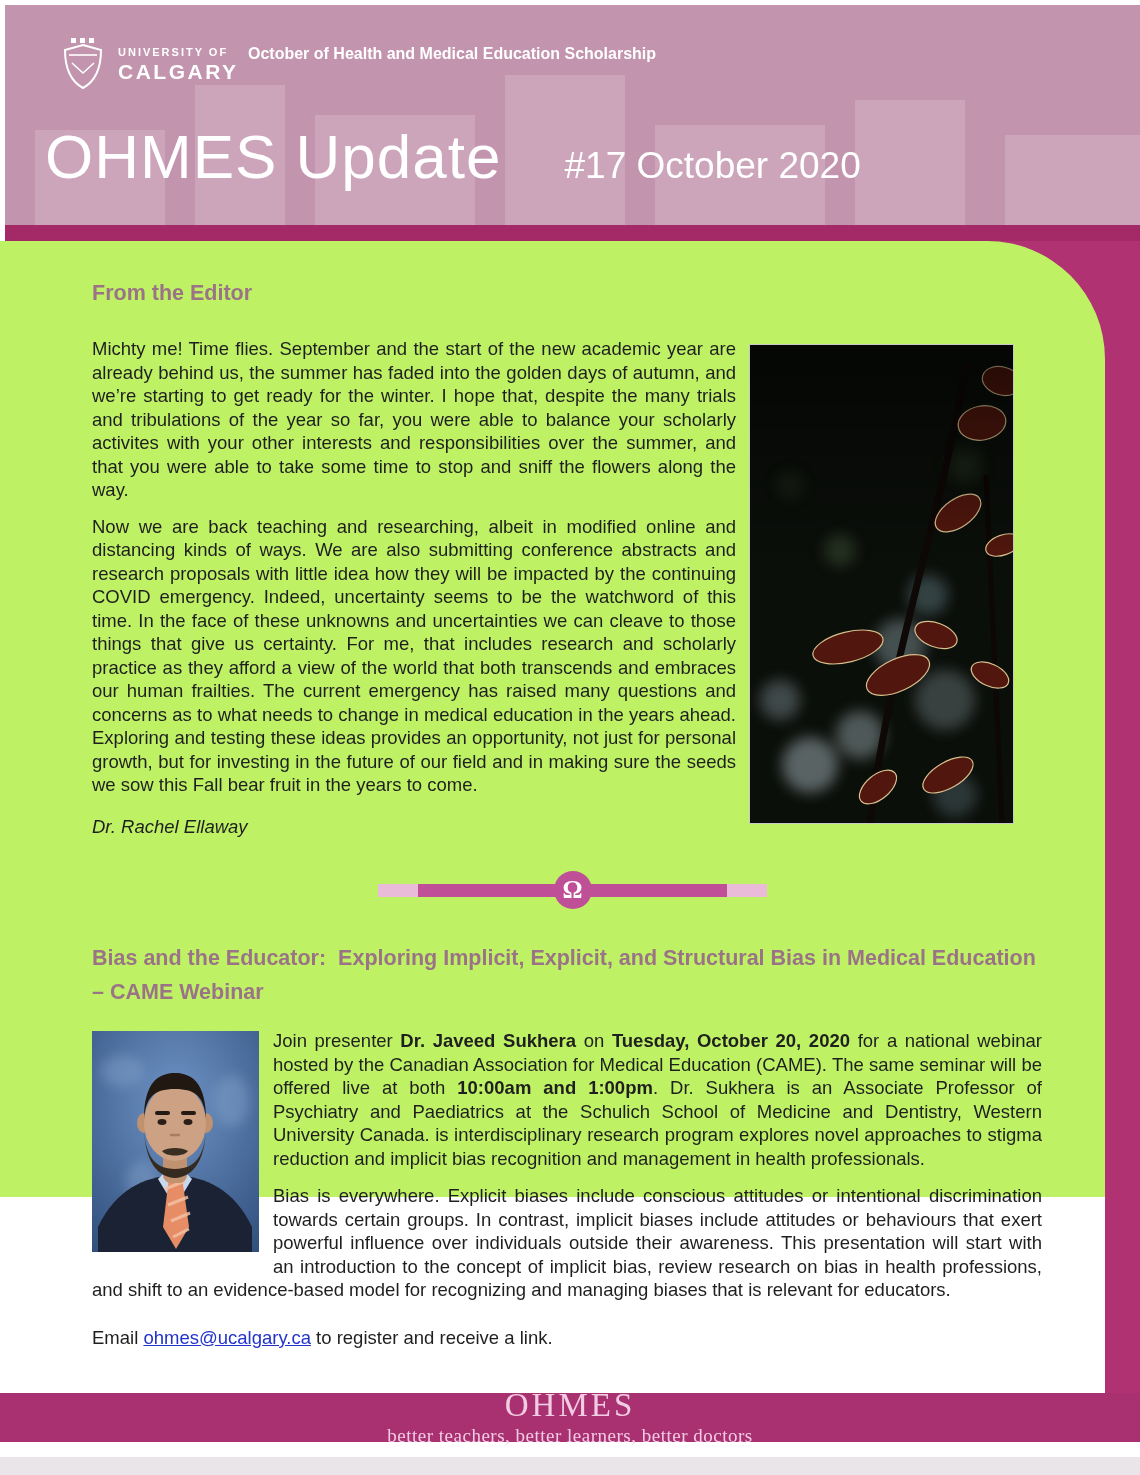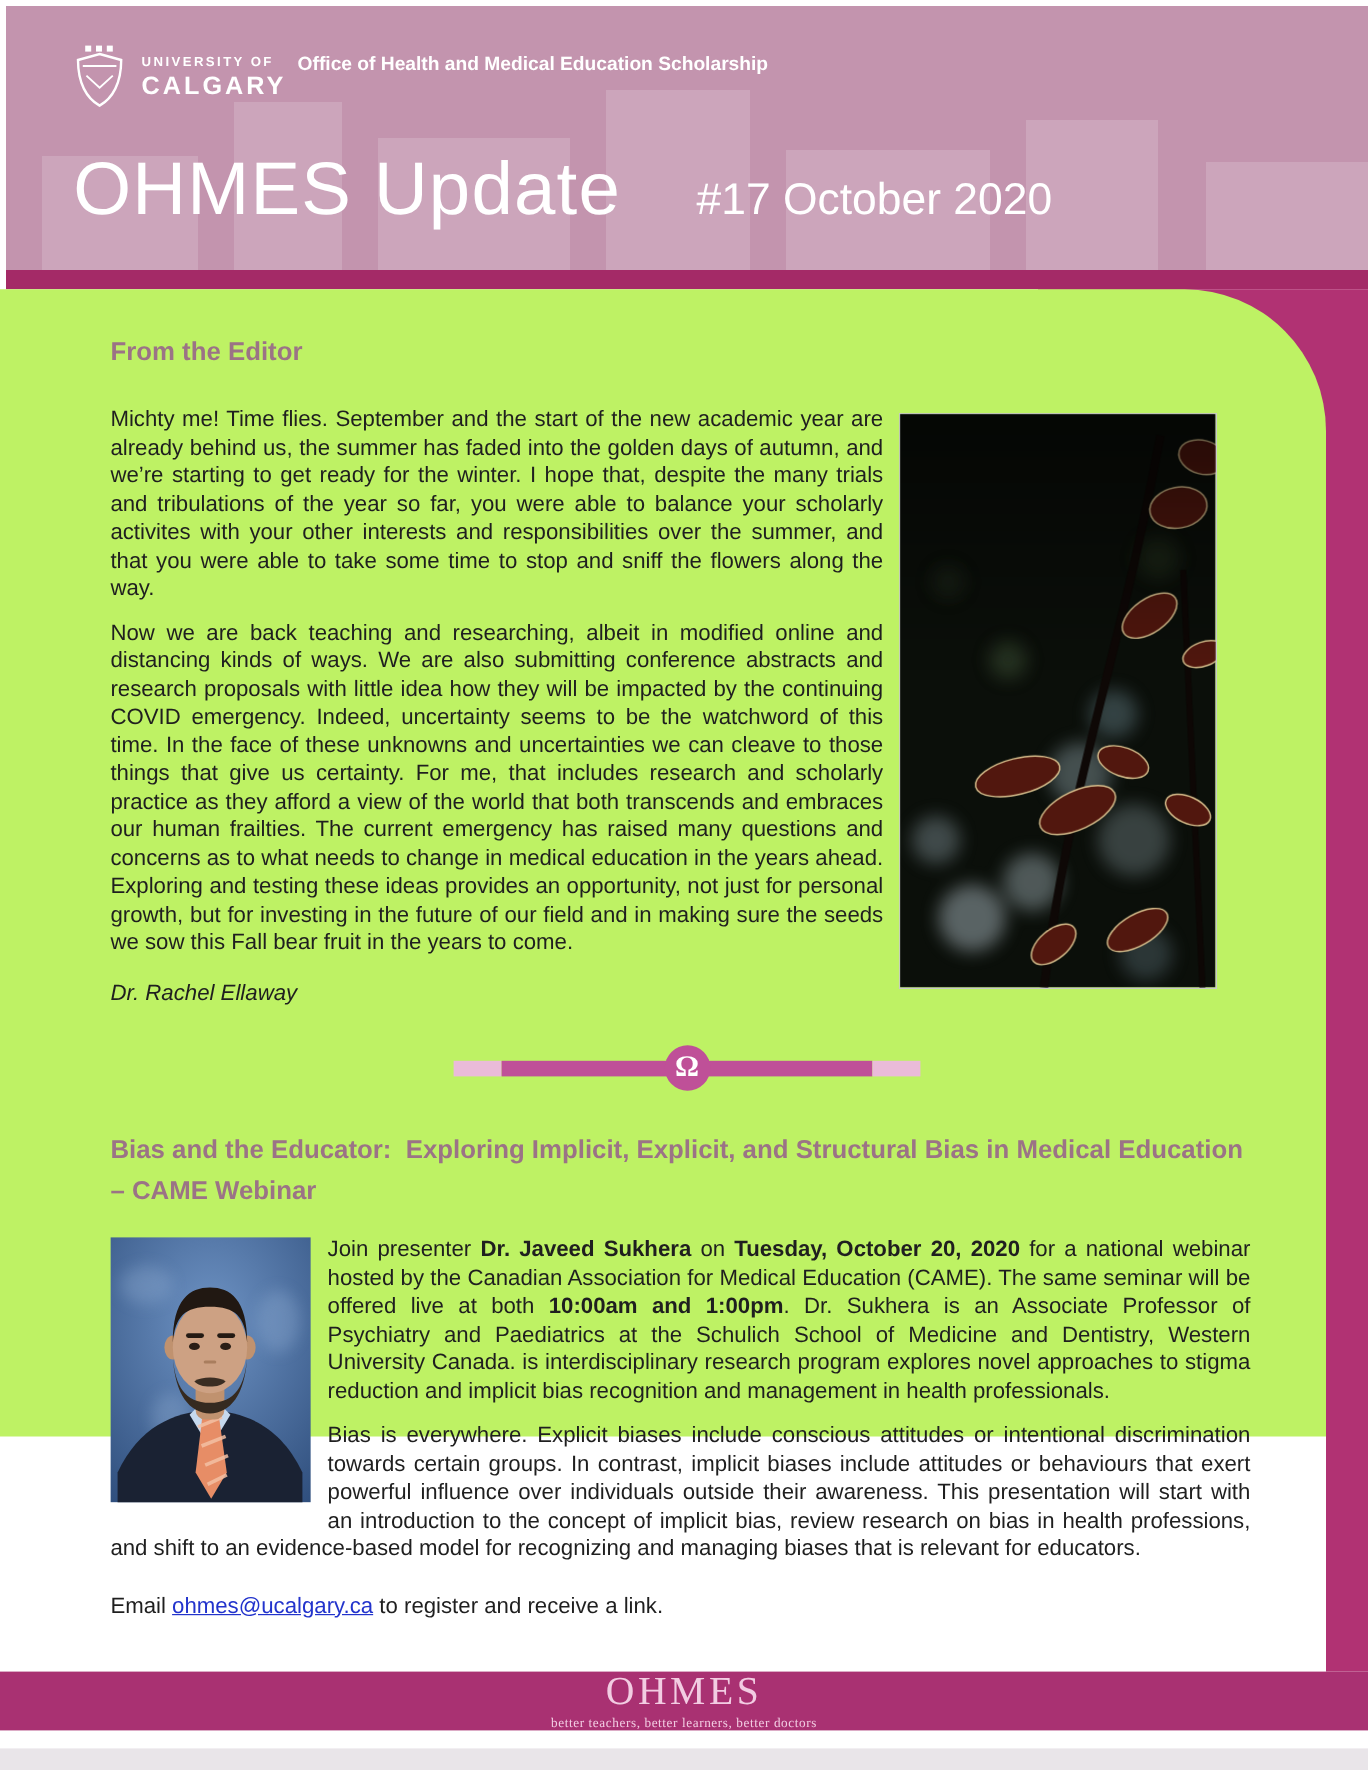--- a/index.html
+++ b/index.html
@@ -14,21 +14,21 @@
       linear-gradient(#fff,#fff),linear-gradient(#fff,#fff),linear-gradient(#fff,#fff),
       linear-gradient(#fff,#fff);
     background-size:130px 95px,90px 140px,160px 110px,120px 150px,170px 100px,110px 125px,150px 90px;
     background-position:30px 65px,190px 20px,310px 50px,500px 10px,650px 60px,850px 35px,1000px 70px;}
   .logo-row{position:absolute;left:55px;top:32px;display:flex;align-items:center;gap:12px;}
   .shield{width:46px;height:54px;flex:0 0 auto;}
   .logo-text{color:#fff;line-height:1;}
   .logo-top{font-size:11px;font-weight:bold;letter-spacing:2px;margin-bottom:3px;}
   .logo-main{font-size:21px;font-weight:bold;letter-spacing:2.5px;}
   .dept{position:absolute;left:243px;top:36px;color:#fff;font-weight:bold;font-size:16px;line-height:25px;}
-  .title-row{position:absolute;left:56px;top:112px;display:flex;align-items:baseline;color:#fff;white-space:nowrap;}
+  .title-row{position:absolute;left:40px;top:112px;display:flex;align-items:baseline;color:#fff;white-space:nowrap;}
   .nl-title{font-size:62px;letter-spacing:1px;}
   .nl-issue{font-size:37px;margin-left:63px;margin-top:28px;}
 
   
   .band{position:absolute;left:5px;top:225px;right:0;height:16px;background:var(--c-band,#a42a67);}
   .rail{position:absolute;top:241px;right:0;width:35px;height:1152px;background:var(--c-rail,#b13273);}
   .corner-patch{position:absolute;top:241px;right:35px;width:240px;height:190px;background:var(--c-rail,#b13273);}
   .sheet{position:absolute;top:241px;left:0;width:1105px;height:956px;background:#bef264;border-top-right-radius:118px;}
 
   
@@ -56,21 +56,21 @@
   .webinar-body p{margin:0 0 14px 0;}
   .email-line{margin-top:24px;font-size:18.5px;}
   a.email-link{color:var(--c-link,#2233cc);text-decoration:underline;}
   strong{font-weight:bold;}
 
   
   .footer{position:absolute;left:0;right:0;top:1393px;height:49px;background:var(--c-footer,#a93172);
     display:flex;flex-direction:column;align-items:center;justify-content:center;color:#f2cce2;
     font-family:"Liberation Serif",serif;}
   .footer-title{font-size:33px;letter-spacing:3px;line-height:1;}
-  .footer-tag{font-size:11px;margin-top:3px;letter-spacing:.5px;}
+  .footer-tag{font-size:19px;margin-top:3px;letter-spacing:.5px;}
   .bottom-strip{position:absolute;left:0;right:0;top:1457px;height:18px;background:#e9e5e9;}
 </style>
 </head>
 <body style="--c-header: #c394ae; --c-band: #a42a67; --c-rail: #b13273; --c-footer: #a93172; --c-heading: #9b7386; --c-link: #2233cc; --c-div-light: #eabbd9; --c-div-dark: #bf5098; --c-text: #1f1f1f;">
 
 <div class="page">
 
   <div class="header">
     <div class="skyline"></div>
     <div class="logo-row">
@@ -83,21 +83,21 @@
           <path d="M9 18 L37 18" stroke-width="1.6"></path>
           <path d="M12 26 L23 36 L34 26" stroke-width="1.6"></path>
         </g>
       </svg>
       <div class="logo-text">
         <div class="logo-top">UNIVERSITY OF</div>
         <div class="logo-main">CALGARY</div>
       </div>
     </div>
     <div class="dept">
-      <div>Office of Health and Medical Education Scholarship</div>
+      <div>October of Health and Medical Education Scholarship</div>
     </div>
     <div class="title-row">
       <span class="nl-title">OHMES Update</span>
       <span class="nl-issue">#17 October 2020</span>
     </div>
   </div>
 
   <div class="band"></div>
   <div class="rail"></div>
   <div class="corner-patch"></div>

